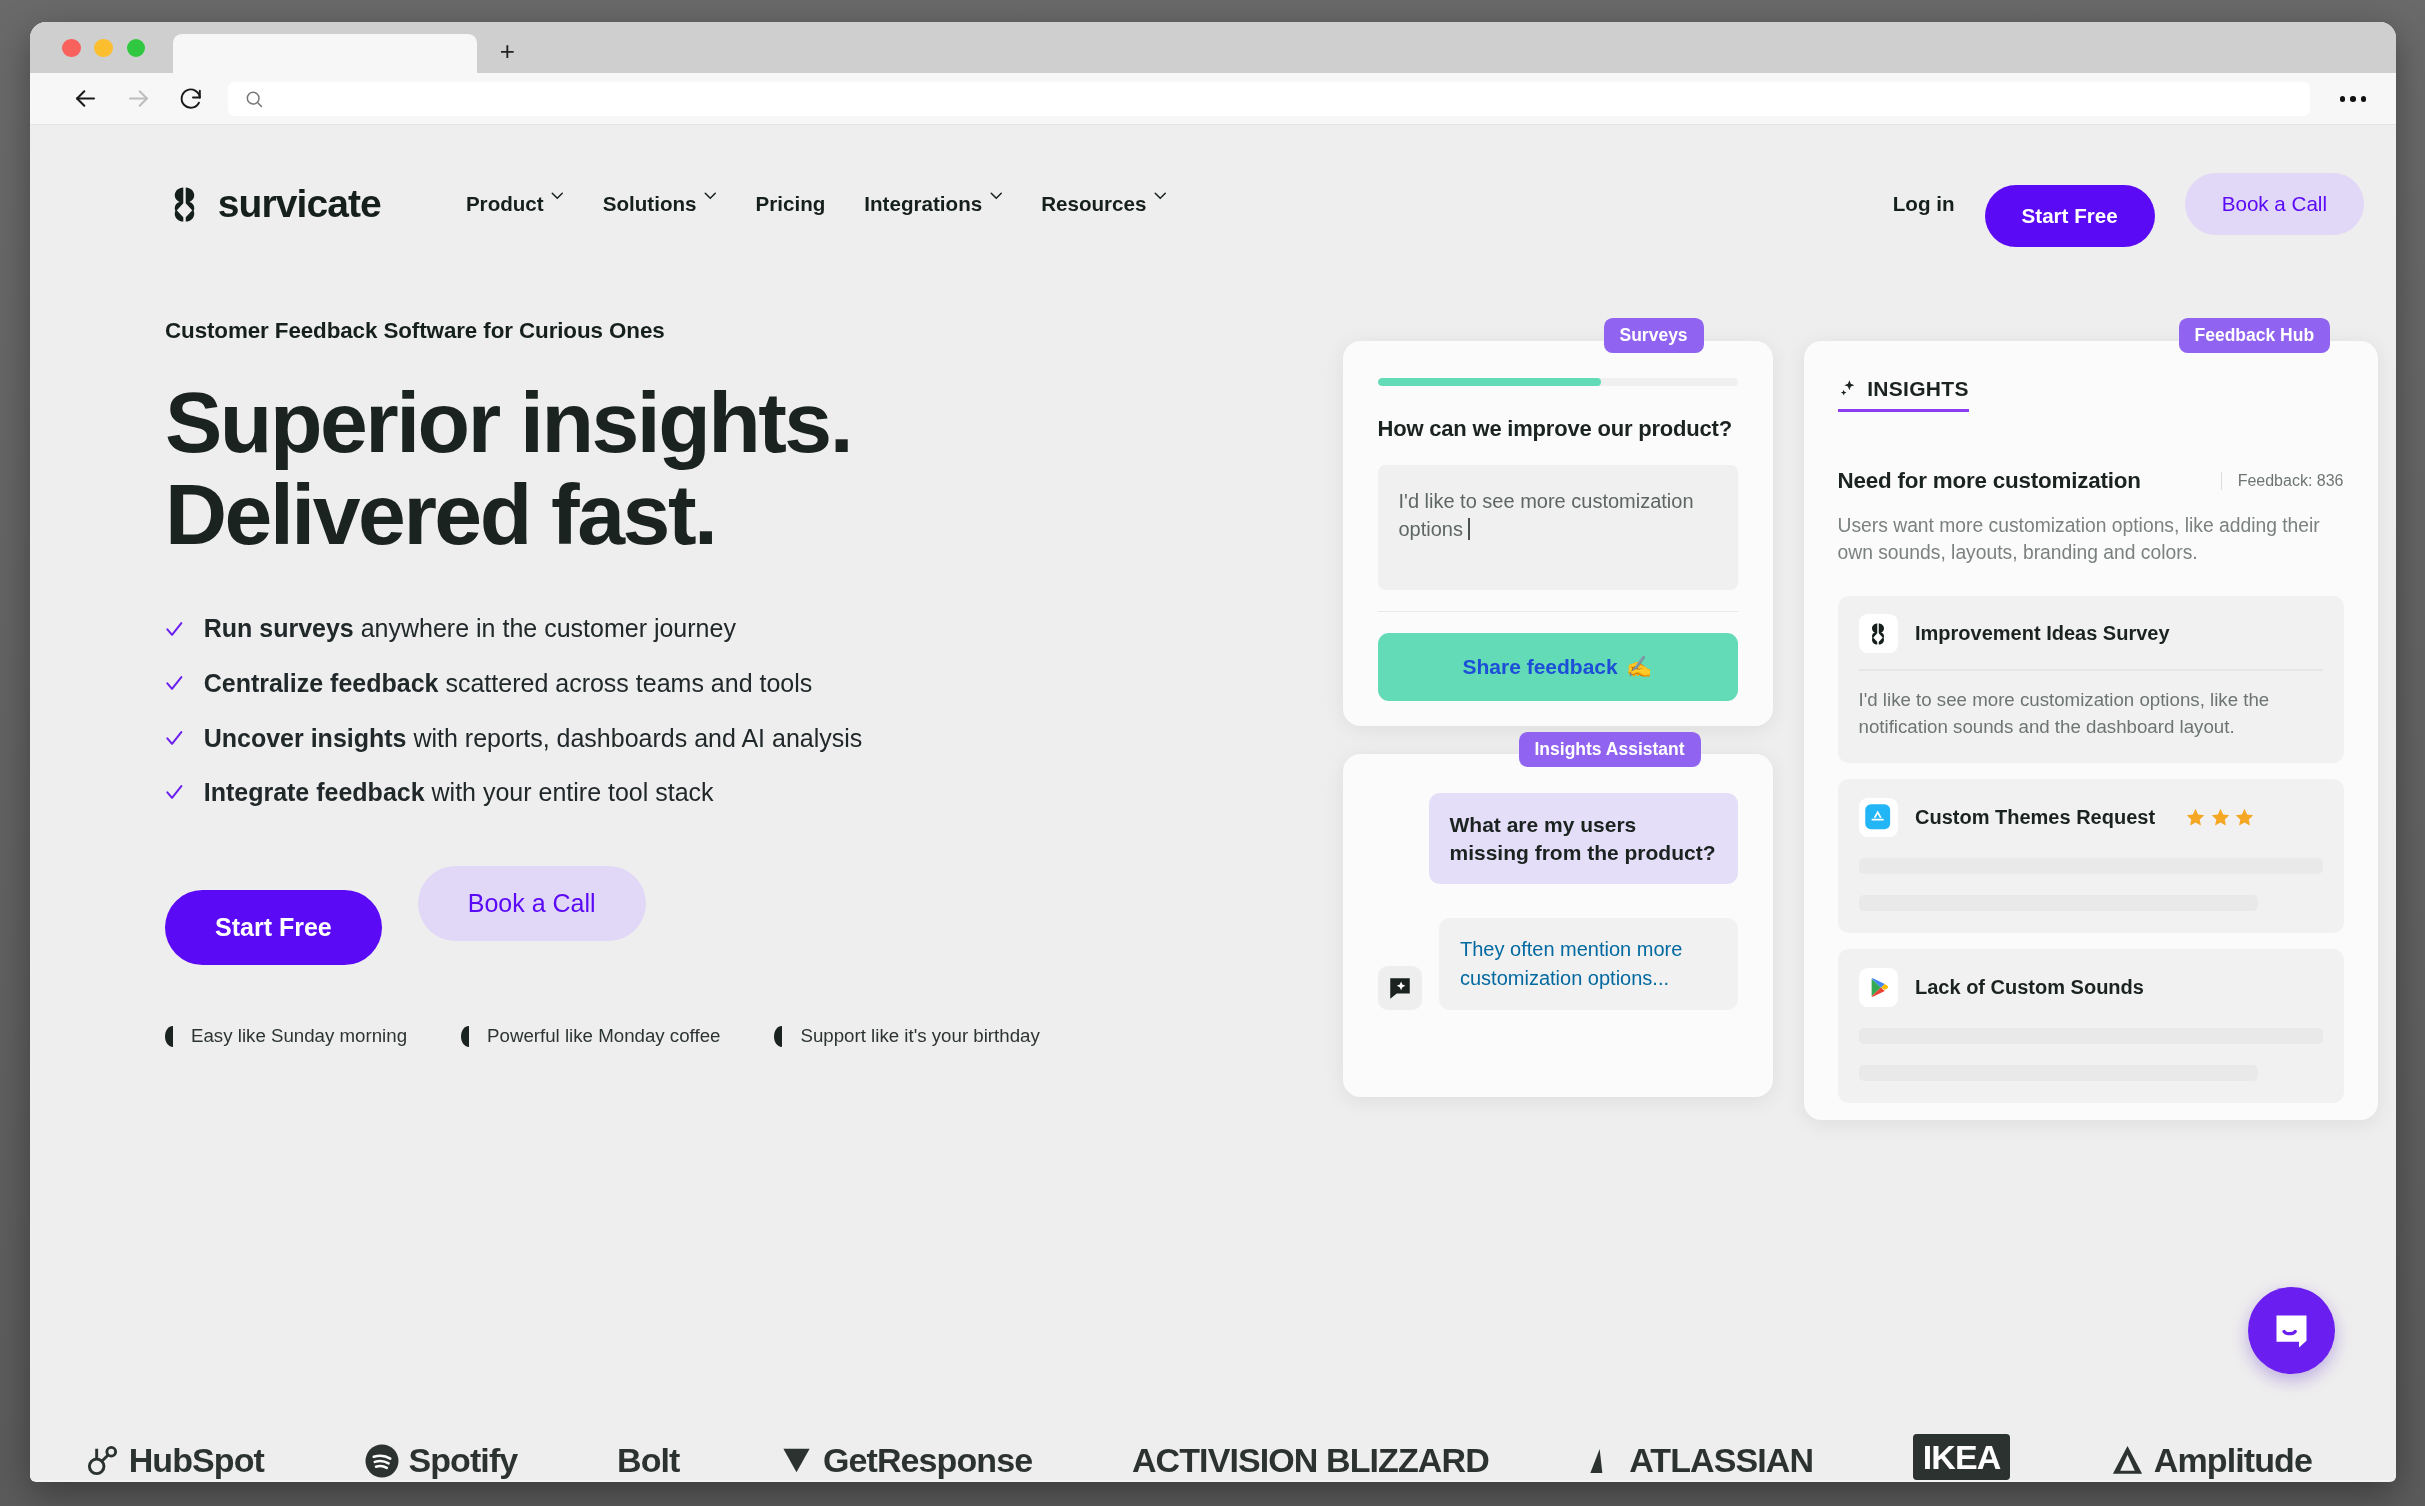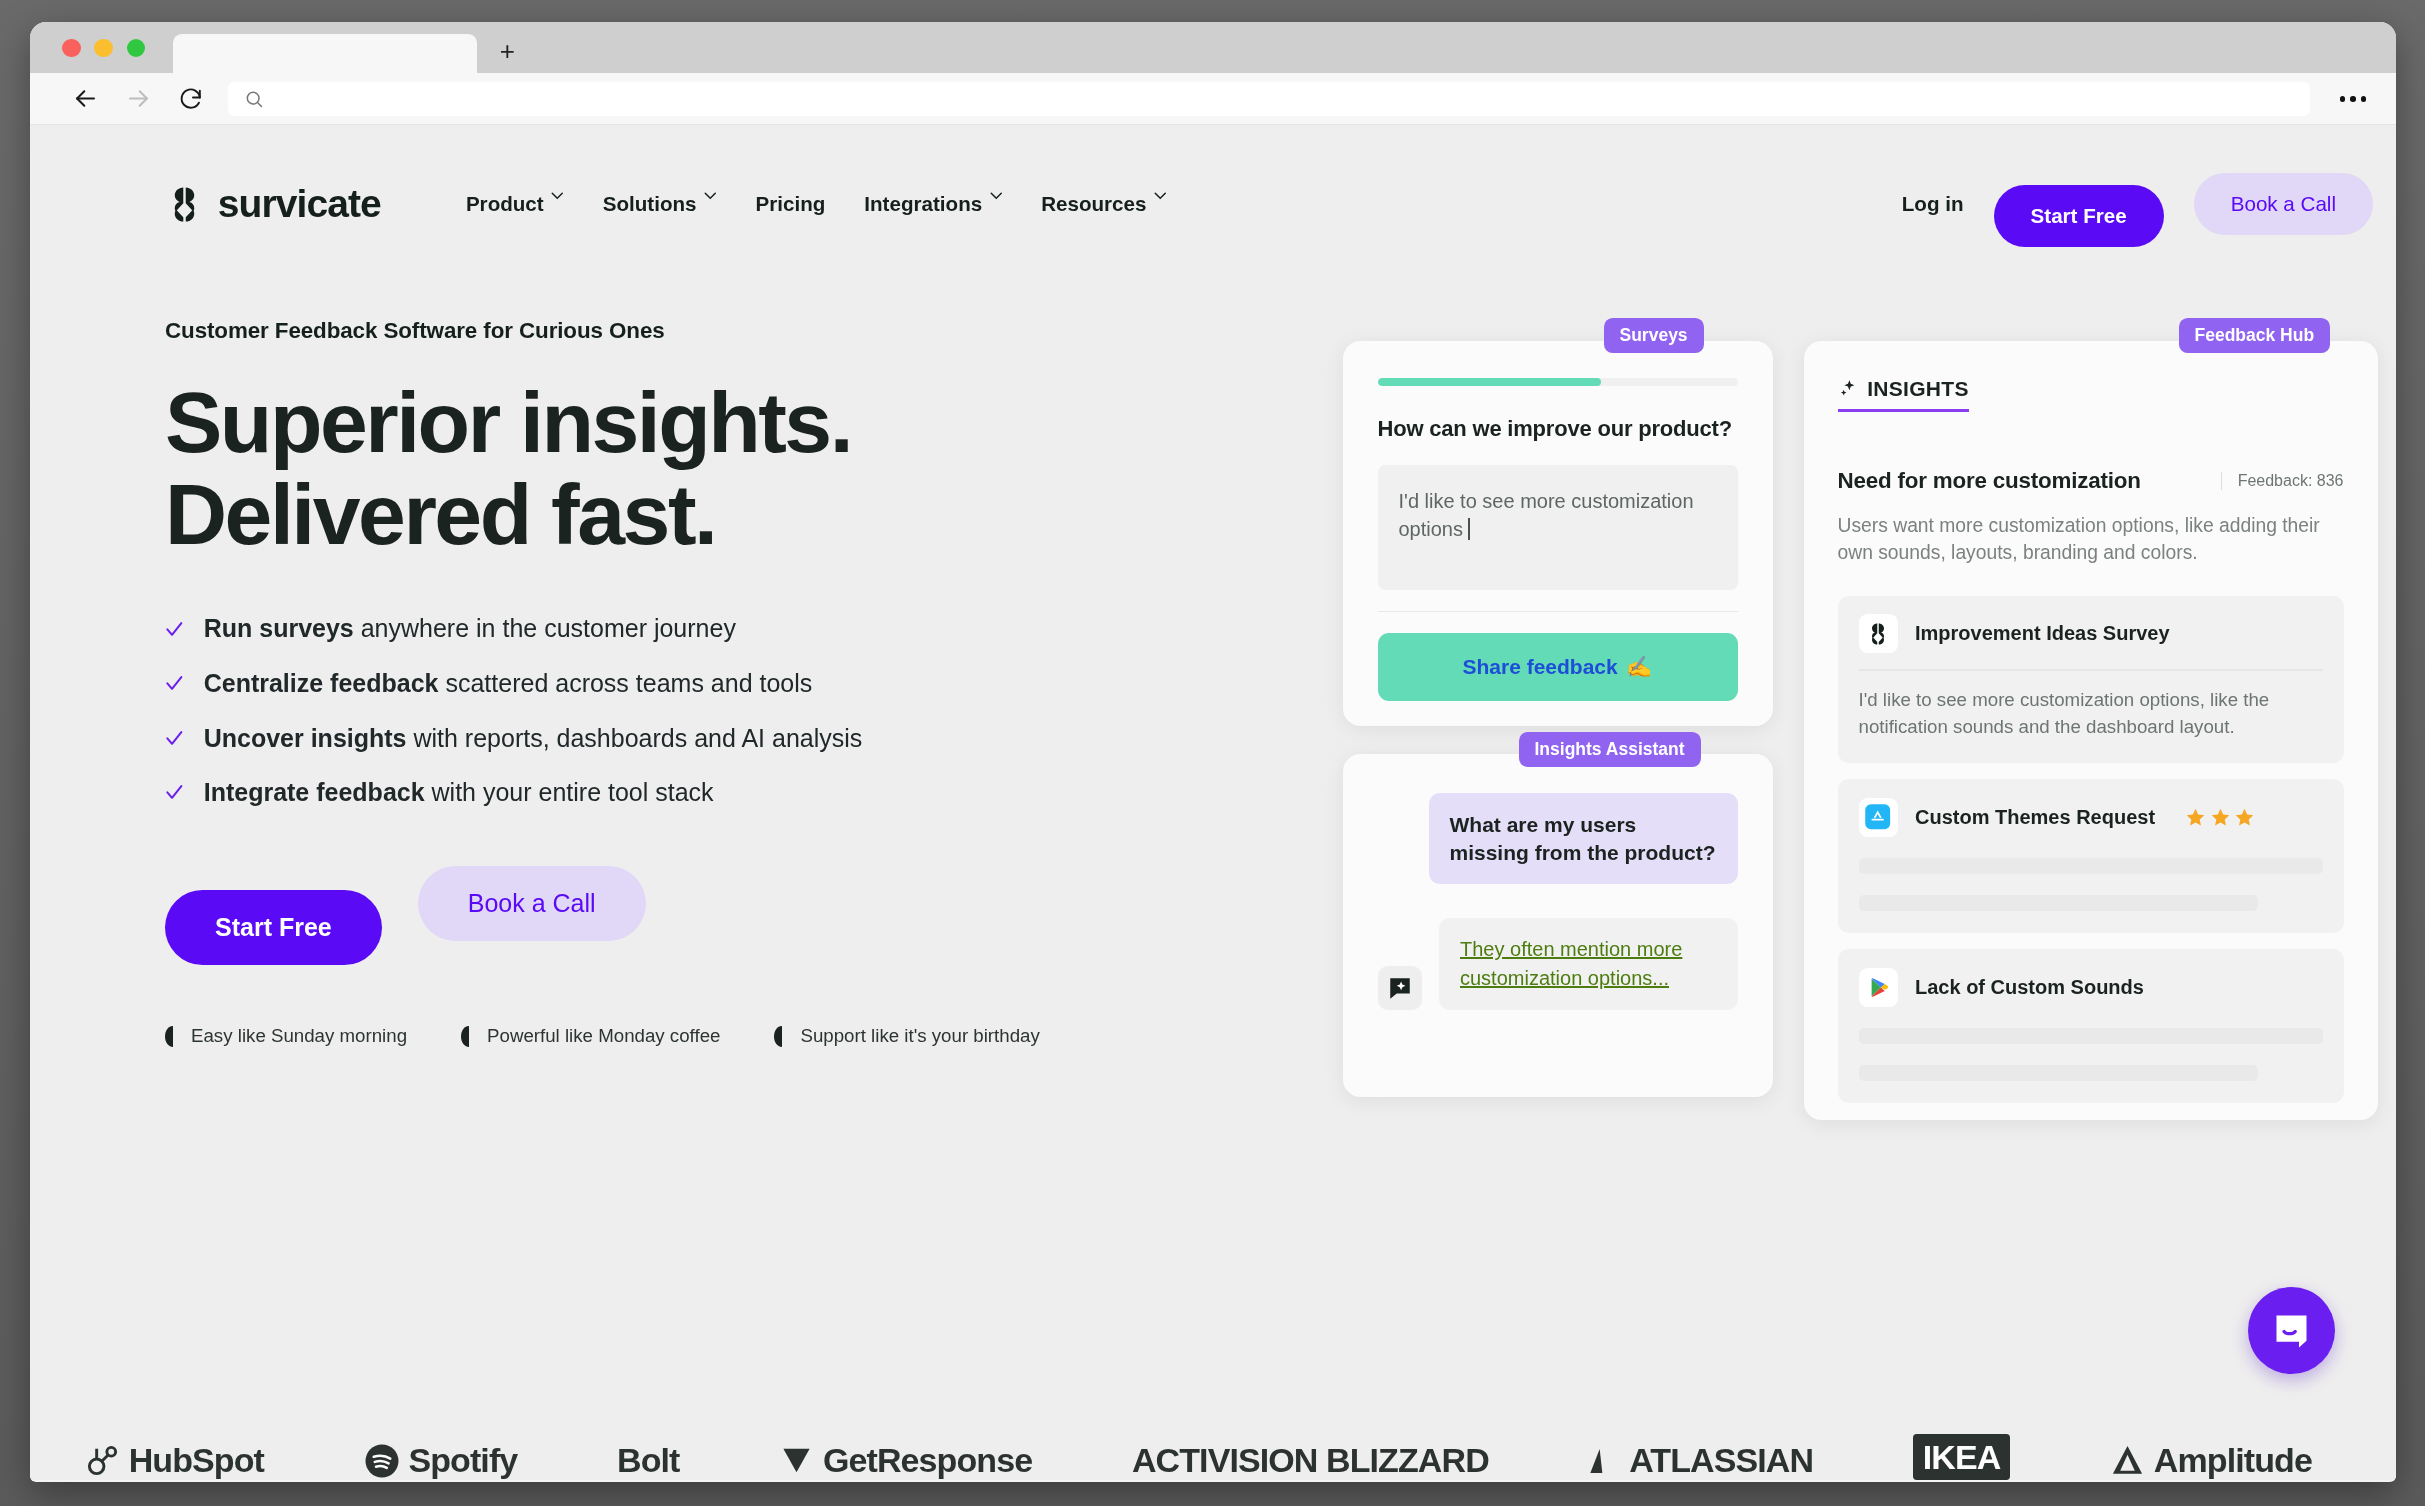--- a/index.html
+++ b/index.html
@@ -85,21 +85,21 @@
   .page {
     position: relative;
     height: calc(1460px - 51px - 54px);
     background: #efeeee;
     overflow: hidden;
   }
 
   
   .site-header {
     display: flex; align-items: center;
-    padding: 36px 23px 0 135px;
+    padding: 36px 32px 0 135px;
     gap: 0;
   }
   .brand { display: flex; align-items: center; gap: 13.7px; }
   .brand-mark { width: 39px; height: 39px; }
   .brand-name { font-size: 39px; font-weight: 700; color: #15201c; letter-spacing: -0.9px; }
 
   .mainnav { display: flex; align-items: center; gap: 39px; margin-left: 85px; }
   .navitem {
     display: flex; gap: 7.5px;
     font-size: 20.6px; font-weight: 700; color: #15201c;
@@ -213,21 +213,21 @@
   }
   .assistant-row { margin-top: 34px; display: flex; align-items: flex-end; gap: 17.5px; }
   .assistant-avatar {
     width: 44px; height: 44px; flex: none;
     background: #eeeeee; border-radius: 10px;
     display: flex; align-items: center; justify-content: center;
   }
   .bubble-bot {
     background: #f1f1f1; border-radius: 11.2px;
     padding: 17.5px 21px; width: 324px;
-    font-size: 20px; color: #4d7c0f; line-height: 1.42; text-decoration: underline;
+    font-size: 20px; color: #0369a1; line-height: 1.42;
   }
 
   
   #hub-card { left: 461px; top: 22.4px; width: 574px; height: 779px; padding: 36px 34px 0 34px; overflow: hidden; }
   .insights-tab {
     display: inline-flex; align-items: center; gap: 8.7px;
     padding-bottom: 8.7px;
     border-bottom: 3.1px solid #8b3df0;
     font-size: 21px; font-weight: 700; color: #1b2320; letter-spacing: 0.3px;
   }

